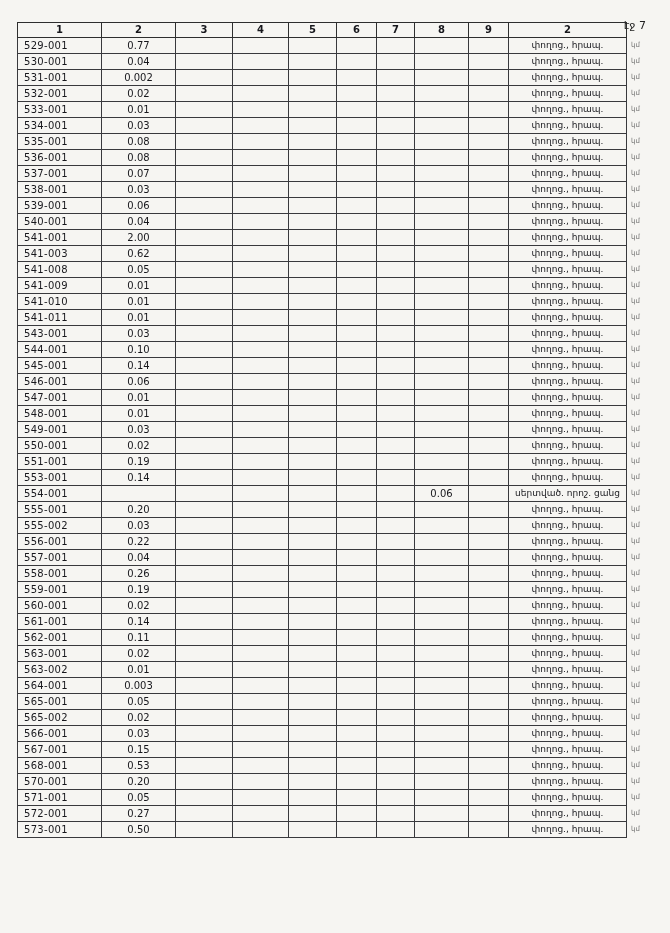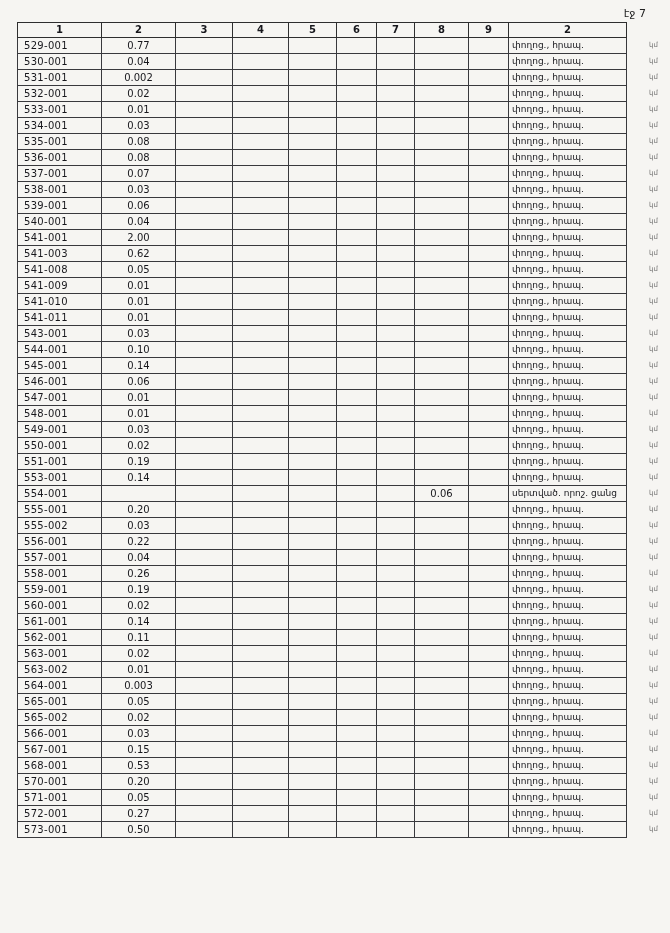--- a/index.html
+++ b/index.html
@@ -7,21 +7,21 @@
     width:670px;
     height:933px;
     background:#f6f5f2;
     font-family:"DejaVu Sans", sans-serif;
     color:#17171c;
     position:relative;
     overflow:hidden;
   }
   .page-label{
     position:absolute;
-    top:7px;
+    top:19px;
     right:24px;
     font-size:11px;
     color:#222;
   }
   table{
     position:absolute;
     left:17px;
     top:22px;
     border-collapse:collapse;
     table-layout:fixed;
@@ -40,28 +40,28 @@
     border:1px solid #39393d;
     height:15px;
     line-height:15px;
     padding:0 3px;
     white-space:nowrap;
     overflow:hidden;
   }
   td.c1{text-align:left; padding-left:6px; letter-spacing:0.3px;}
   td.c2{text-align:center;}
   td.c8{text-align:center;}
-  td.c10{font-size:9px; }
+  td.c10{font-size:9px; text-align:center;}
   td.margin-mark, th.margin-mark{
     border:none;
     background:transparent;
     font-size:7px;
     color:#5a5a5a;
     text-align:left;
-    padding:0 0 0 22px;
+    padding:0 0 0 4px;
     font-weight:normal;
     opacity:0.85;
     font-family:Liberation Serif, serif;
   }
 </style>
 </head>
 <body>
 
 <div class="page-label">էջ 7</div>
 

